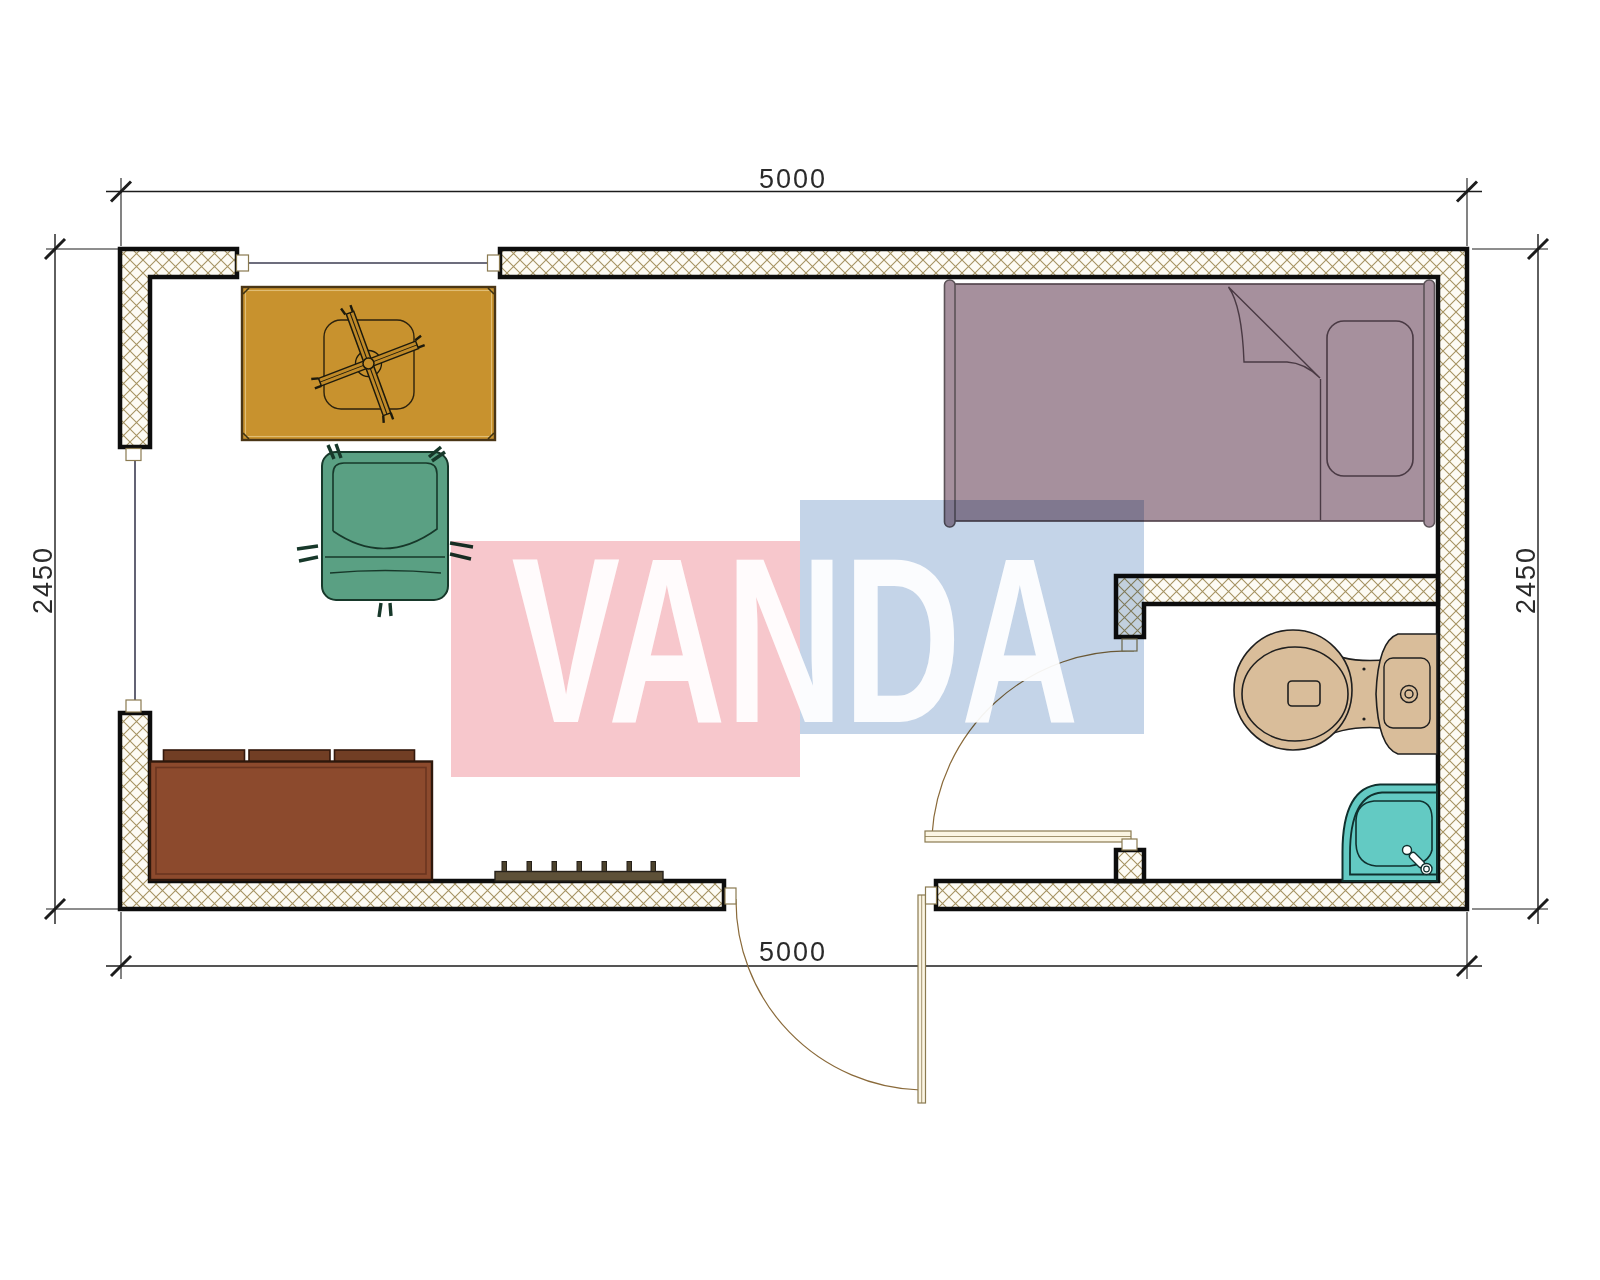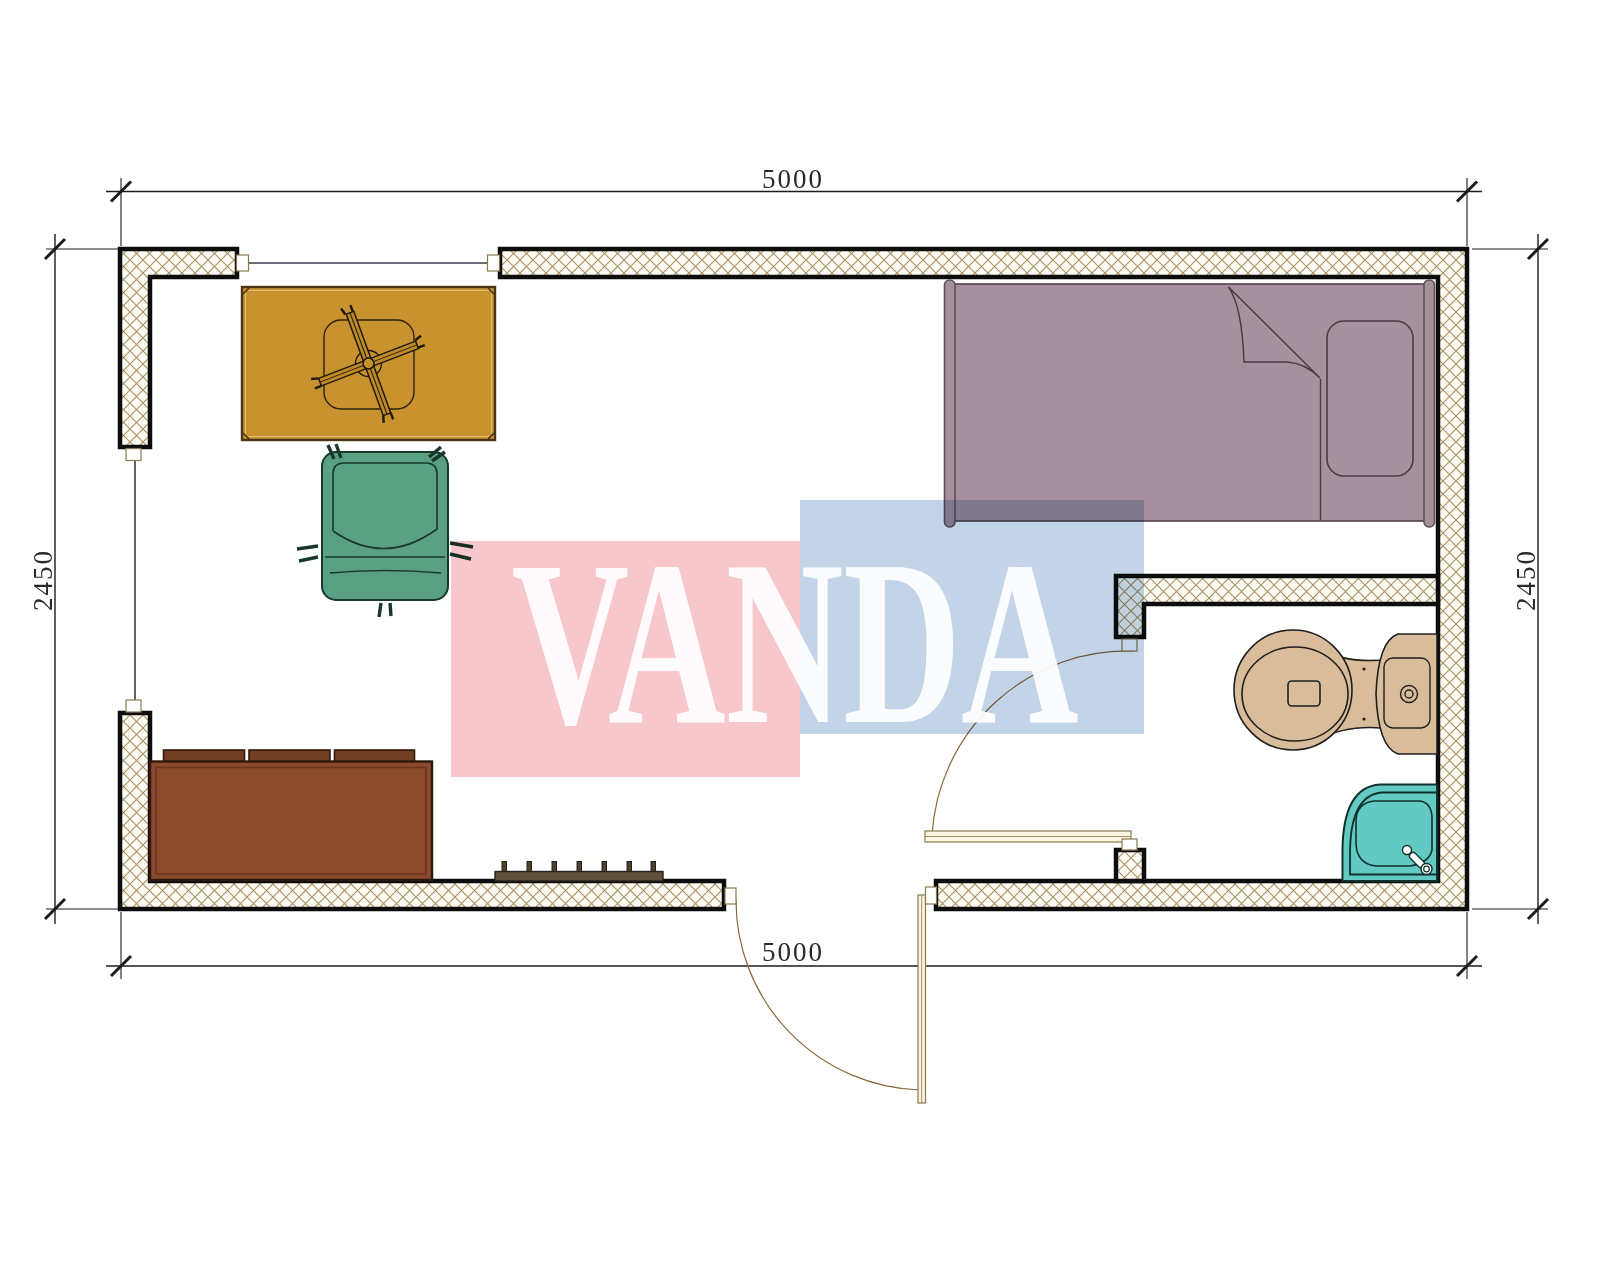--- a/index.html
+++ b/index.html
@@ -1,17 +1,17 @@
 <!DOCTYPE html>
 <html><head>
 <meta charset="utf-8">
 <style>
   html,body{margin:0;padding:0;background:#ffffff;}
   #page{position:relative;width:1600px;height:1280px;background:#ffffff;overflow:hidden;
-        font-family:Liberation Serif, serif;}
+        font-family:Liberation Sans, sans-serif;}
   svg{position:absolute;top:0;left:0;}
 </style>
 </head>
 <body>
 <div id="page">
 <svg width="1600" height="1280" viewBox="0 0 1600 1280">
   <defs>
     <pattern id="hx" width="13" height="13" patternUnits="userSpaceOnUse">
       <path d="M0 0 L13 13 M13 0 L0 13" stroke="#9c8852" stroke-width="1.1" fill="none" opacity="0.9"></path>
     </pattern>

